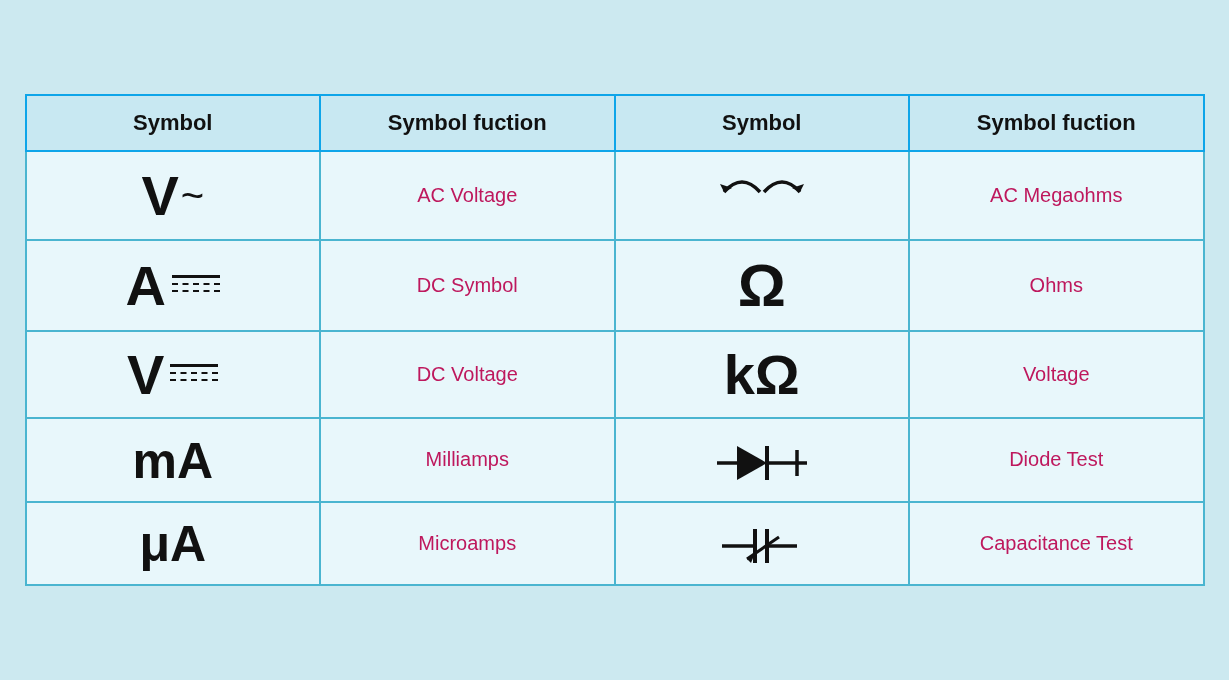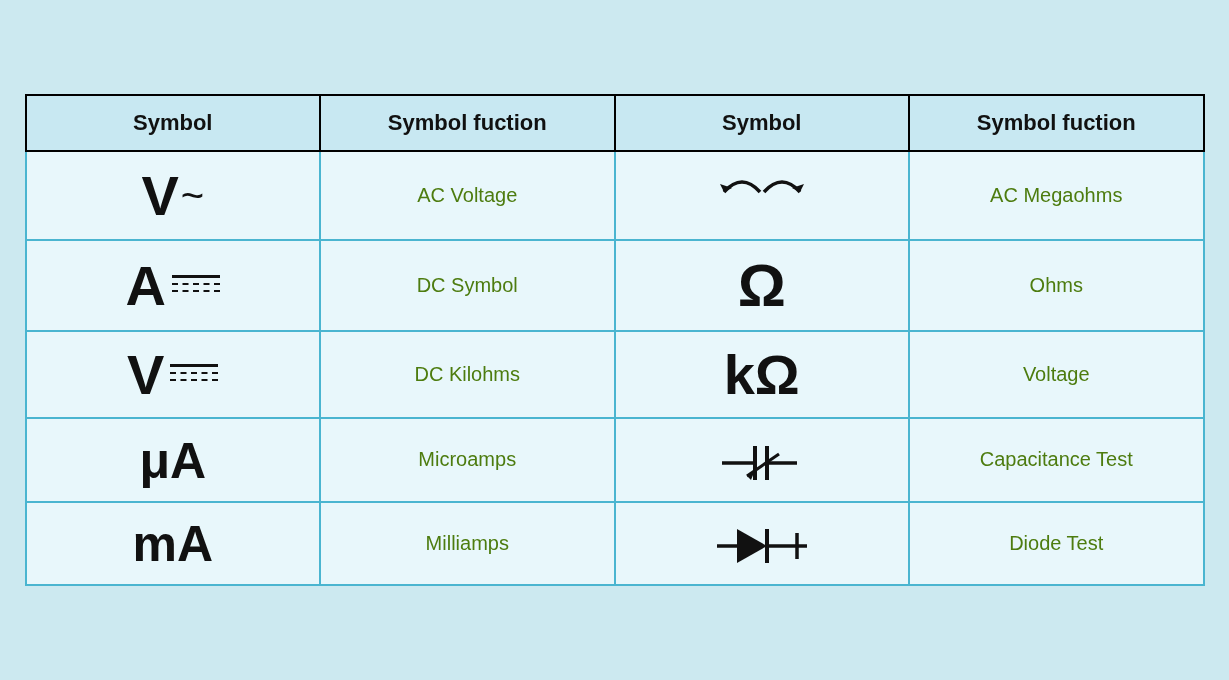--- a/index.html
+++ b/index.html
@@ -31,21 +31,21 @@
       z-index: 1;
       width: 1180px;
     }
     table {
       width: 100%;
       border-collapse: collapse;
       background: #e8f7fb;
     }
     th {
       background: #c8e8f2;
-      border: 2px solid #000000;
+      border: 2px solid #0ea5e9;
       padding: 14px 10px;
       font-size: 22px;
       font-weight: bold;
       text-align: center;
       color: #111;
     }
     td {
       border: 2px solid #4ab5d0;
       padding: 10px 16px;
       text-align: center;
@@ -54,21 +54,21 @@
     }
     .symbol-cell {
       font-size: 52px;
       font-weight: bold;
       color: #111;
       width: 220px;
       min-height: 90px;
     }
     .function-cell {
       font-size: 20px;
-      color: #4d7c0f;
+      color: #be185d;
       width: 220px;
     }
     .inline-block-symbol {
       display: inline-flex;
       align-items: center;
       justify-content: center;
     }
   </style>
 </head>
 <body>
@@ -131,27 +131,50 @@
         <td class="symbol-cell">
           <span class="inline-block-symbol" style="align-items:center;">
             <span style="font-size:56px; font-weight:bold;">V</span>
             <span style="display:inline-flex; flex-direction:column; gap:5px; margin-left:6px; justify-content:center; padding-bottom:4px;">
               <span style="display:block; width:48px; height:3px; background:#111;"></span>
               <span style="display:block; width:48px; height:0; border-top:2.5px dashed #111;"></span>
               <span style="display:block; width:48px; height:0; border-top:2.5px dashed #111;"></span>
             </span>
           </span>
         </td>
-        <td class="function-cell">DC Kilohms</td>
+        <td class="function-cell">DC Voltage</td>
         <td class="symbol-cell">
           <span style="font-size:56px; font-weight:bold;text-align:center;">kΩ</span>
         </td>
         <td class="function-cell">Voltage</td>
       </tr>
 
+
+      <tr>
+        <td class="symbol-cell">
+          <span style="font-size:50px; font-weight:bold;">mA</span>
+        </td>
+        <td class="function-cell">Milliamps</td>
+        <td class="symbol-cell">
+          
+          <svg width="90" height="55" viewBox="0 0 90 55" style="display:inline-block; vertical-align:middle;">
+
+            <line x1="0" y1="27" x2="20" y2="27" stroke="#111" stroke-width="3.5"></line>
+
+            <polygon points="20,10 20,44 50,27" fill="#111"></polygon>
+
+            <line x1="50" y1="10" x2="50" y2="44" stroke="#111" stroke-width="4"></line>
+
+            <line x1="50" y1="27" x2="90" y2="27" stroke="#111" stroke-width="3.5"></line>
+
+            <line x1="80" y1="14" x2="80" y2="40" stroke="#111" stroke-width="3.5"></line>
+          </svg>
+        </td>
+        <td class="function-cell">Diode Test</td>
+      </tr>
 
       <tr>
         <td class="symbol-cell">
           <span style="font-size:50px; font-weight:bold;">μA</span>
         </td>
         <td class="function-cell">Microamps</td>
         <td class="symbol-cell">
           
           <svg width="90" height="55" viewBox="0 0 90 55" style="display:inline-block; vertical-align:middle;">
 
@@ -162,38 +185,15 @@
             <line x1="50" y1="10" x2="50" y2="44" stroke="#111" stroke-width="4"></line>
 
             <line x1="50" y1="27" x2="80" y2="27" stroke="#111" stroke-width="3.5"></line>
 
             <line x1="62" y1="18" x2="30" y2="40" stroke="#111" stroke-width="3"></line>
             <polygon points="30,40 38,34 34,44" fill="#111"></polygon>
           </svg>
         </td>
         <td class="function-cell">Capacitance Test</td>
       </tr>
-
-      <tr>
-        <td class="symbol-cell">
-          <span style="font-size:50px; font-weight:bold;">mA</span>
-        </td>
-        <td class="function-cell">Milliamps</td>
-        <td class="symbol-cell">
-          
-          <svg width="90" height="55" viewBox="0 0 90 55" style="display:inline-block; vertical-align:middle;">
-
-            <line x1="0" y1="27" x2="20" y2="27" stroke="#111" stroke-width="3.5"></line>
-
-            <polygon points="20,10 20,44 50,27" fill="#111"></polygon>
-
-            <line x1="50" y1="10" x2="50" y2="44" stroke="#111" stroke-width="4"></line>
-
-            <line x1="50" y1="27" x2="90" y2="27" stroke="#111" stroke-width="3.5"></line>
-
-            <line x1="80" y1="14" x2="80" y2="40" stroke="#111" stroke-width="3.5"></line>
-          </svg>
-        </td>
-        <td class="function-cell">Diode Test</td>
-      </tr>
     </tbody>
   </table>
 </div>
 
 </body></html>

